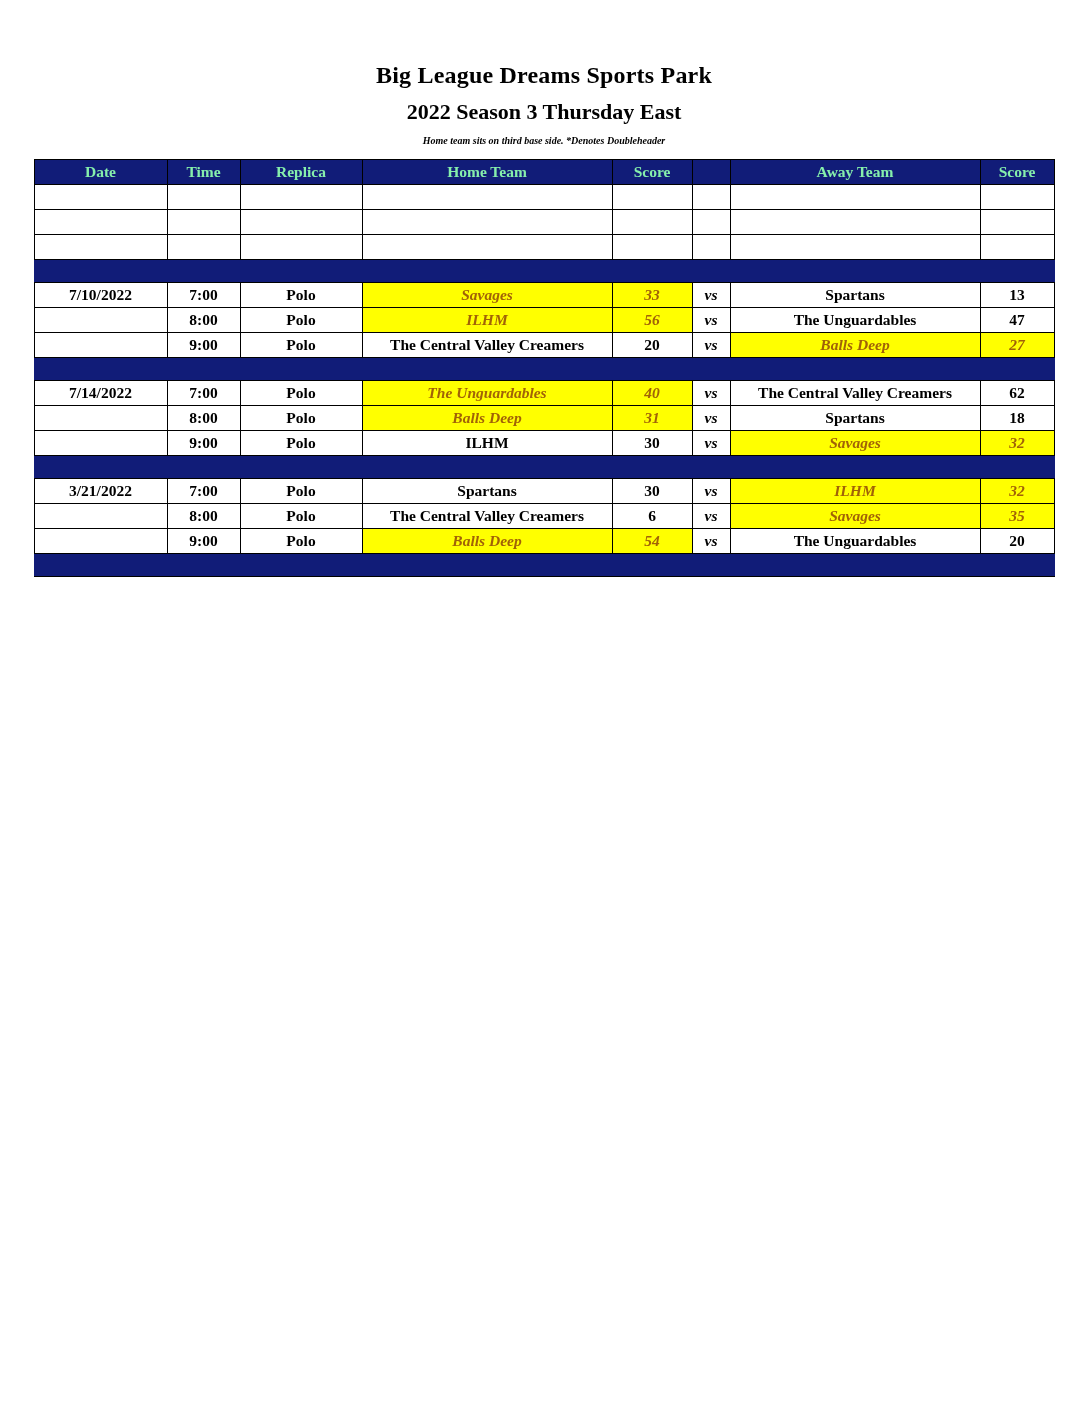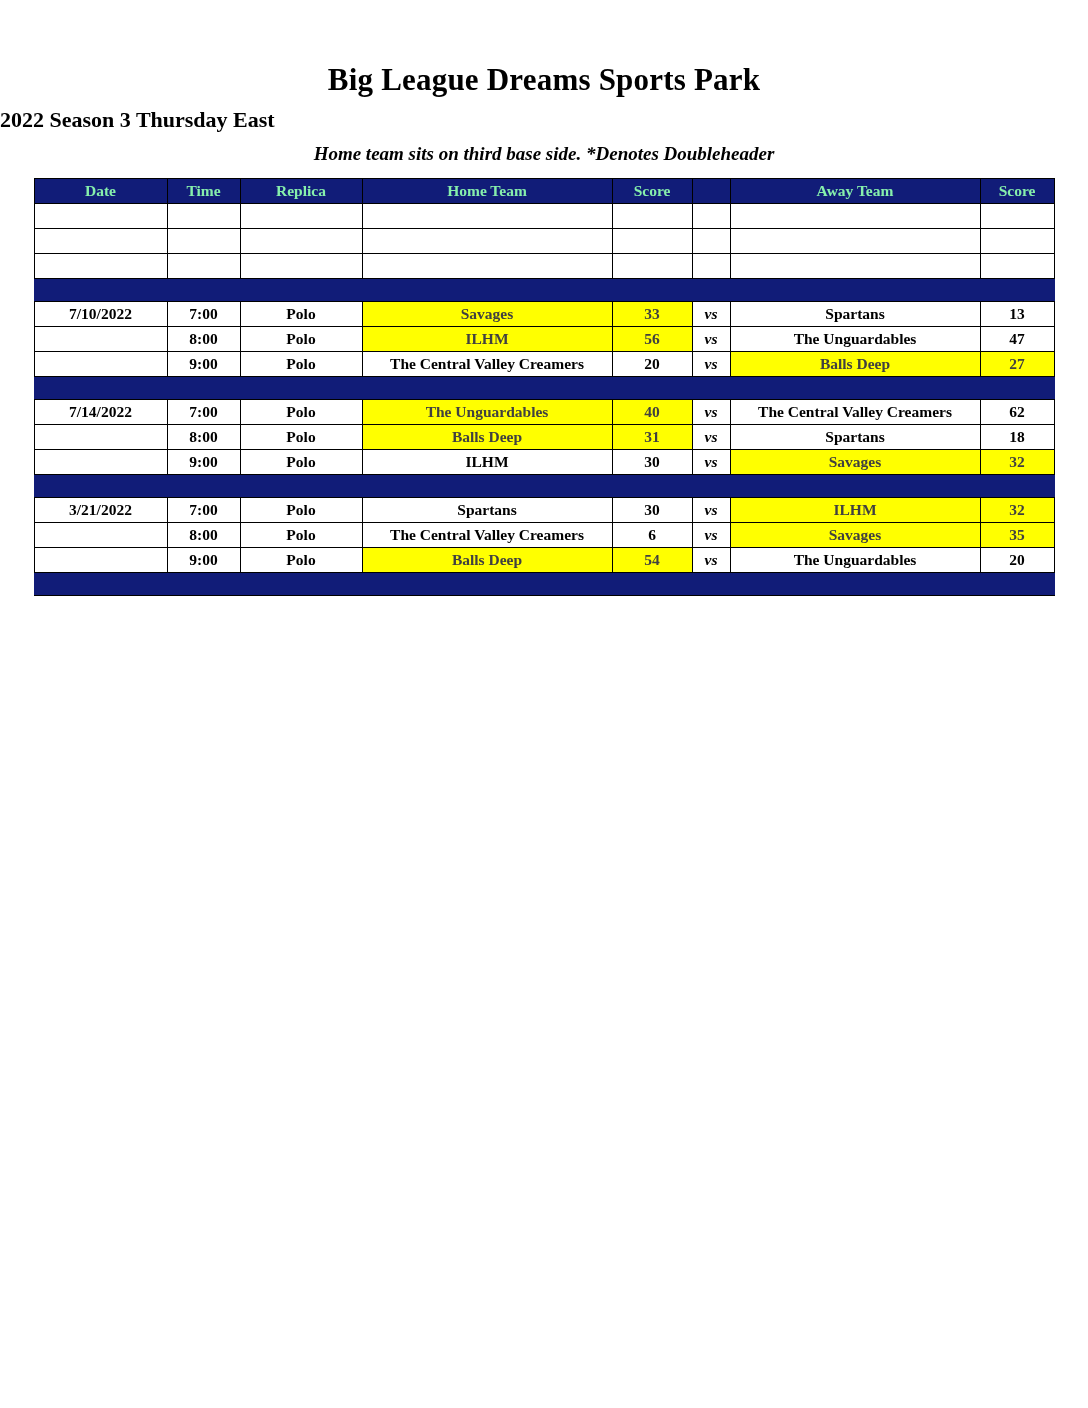--- a/index.html
+++ b/index.html
@@ -15,35 +15,35 @@
   }
   .page {
     position: relative;
     width: 1088px;
     height: 1408px;
     box-sizing: border-box;
     padding-top: 62px;
   }
   .title {
     text-align: center;
-    font-size: 31px;
+    font-size: 24px;
     font-weight: bold;
     letter-spacing: 0.2px;
     line-height: 1.15;
   }
   .subtitle {
-    text-align: left;
+    text-align: center;
     font-size: 22px;
     font-weight: bold;
     margin-top: 9px;
     line-height: 1.15;
   }
   .note {
     text-align: center;
-    font-size: 19px;
+    font-size: 10px;
     font-weight: bold;
     font-style: italic;
     margin-top: 11px;
     line-height: 1.15;
   }
   table.schedule {
     border-collapse: collapse;
     margin: 13px auto 0 auto;
     width: 1020px;
     table-layout: fixed;
@@ -74,21 +74,21 @@
   .col-away    { width: 250px; }
   .col-ascore  { width: 74px; }
 
   tr.blank td { height: 24px; background: #ffffff; }
   tr.band td {
     background: #111c78;
     border-left: 1px solid #111c78;
     border-right: 1px solid #111c78;
     height: 22px;
   }
-  td.hl { background: #ffff00; color: #404040; }
+  td.hl { background: #ffff00; color: #a16207; font-style: italic; }
   td.vs { font-style: italic; font-weight: bold; font-size: 15px; }
   td.empty { background: #ffffff; }
 </style>
 </head>
 <body>
 
 <div class="page">
   <div class="title">Big League Dreams Sports Park</div>
   <div class="subtitle">2022 Season 3 Thursday East</div>
   <div class="note">Home team sits on third base side.  *Denotes Doubleheader</div>

